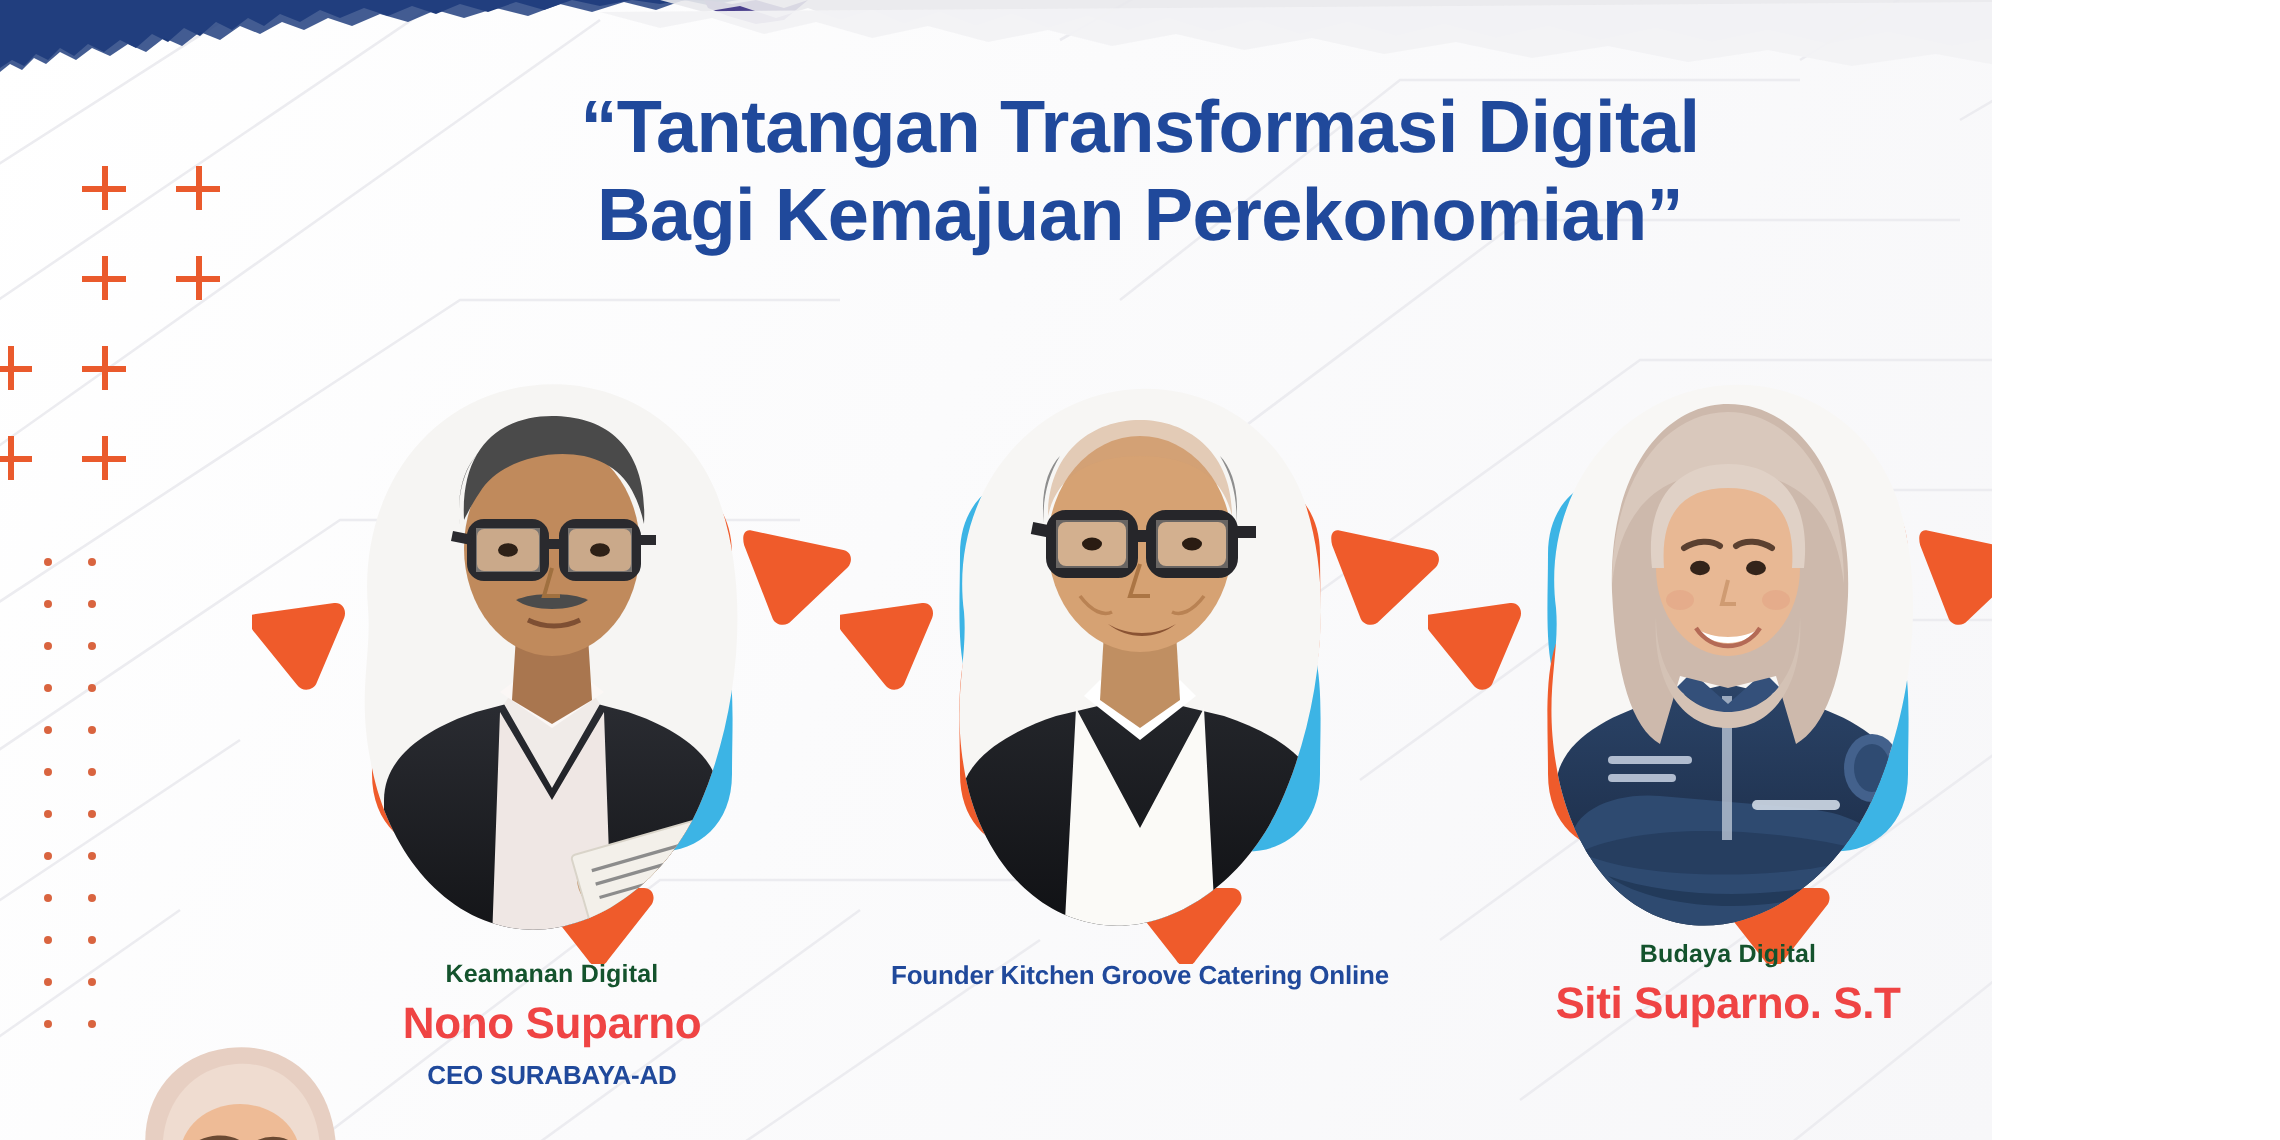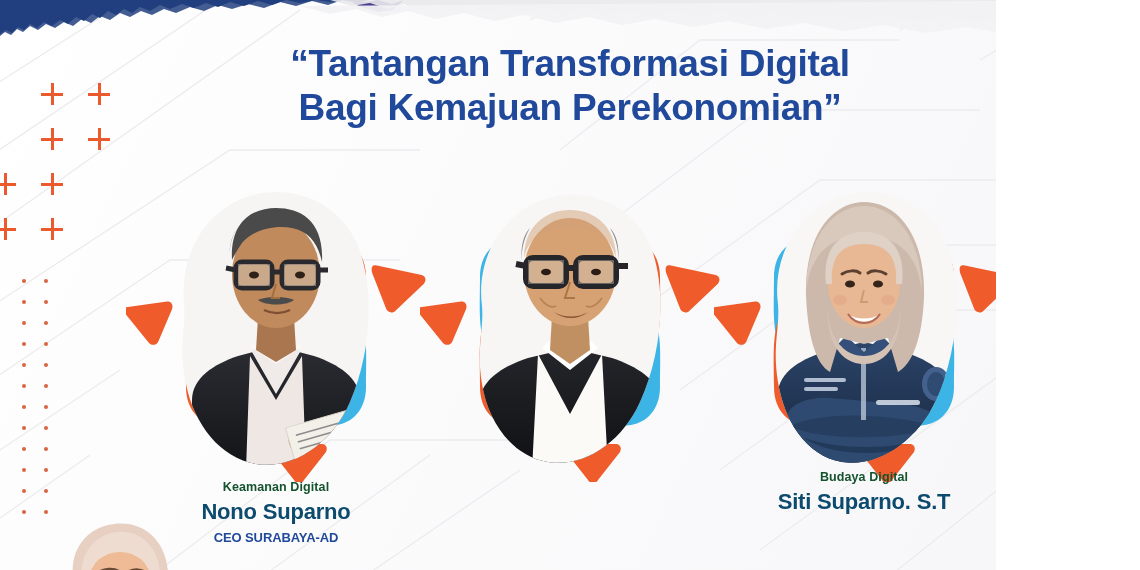--- a/index.html
+++ b/index.html
@@ -60,21 +60,21 @@
     position:absolute;left:46px;top:6px;width:208px;height:282px;
     z-index:3;
   }
 
   .caption{position:absolute;left:0;width:300px;text-align:center;}
   .cat{
     font-size:12.5px;font-weight:bold;color:#14532d;letter-spacing:.1px;
     margin-bottom:5px;
   }
   .nm{
-    font-size:22px;font-weight:bold;color:#0c4a6e;letter-spacing:-.2px;
+    font-size:22px;font-weight:bold;color:#ef4444;letter-spacing:-.2px;
     margin-bottom:5px;
   }
   .role{
     font-size:13px;font-weight:bold;color:#20499b;letter-spacing:-.1px;
   }
 
   
   .extra-head{position:absolute;left:52px;top:512px;width:140px;height:70px;z-index:4;overflow:hidden;}
 </style>
 </head>
@@ -403,20 +403,21 @@
             <ellipse cx="80" cy="84" rx="5" ry="3.2" fill="#2a1c12"></ellipse>
             <ellipse cx="130" cy="84" rx="5" ry="3.2" fill="#2a1c12"></ellipse>
             <path d="M104,94 L99,110 L109,110" stroke="#ab7544" stroke-width="2" fill="none"></path>
             <path d="M88,124 C98,130 112,130 122,124 C112,132 98,132 88,124 Z" fill="#8a5333"></path>
             <path d="M74,110 C80,118 86,120 90,118" stroke="#b98253" stroke-width="1.8" fill="none"></path>
             <path d="M136,110 C130,118 124,120 120,118" stroke="#b98253" stroke-width="1.8" fill="none"></path>
           </g>
         </svg>
       </div>
       <div class="caption" style="top:298px;">
+        <div class="role">Founder Kitchen Groove Catering Online</div>
       </div>
     </div>
 
     <div class="speaker" style="left:714px;top:182px;">
       <div class="badge-area">
         <svg class="petals" viewBox="0 0 300 300">
           <g>
             <path d="M60,95 C60,60 92,48 118,62 C146,77 152,112 142,140 C130,172 100,190 78,178 C56,166 60,130 60,95 Z" fill="#3cb4e5"></path>
             <path d="M240,95 C240,60 208,48 182,62 C154,77 148,112 158,140 C170,172 200,190 222,178 C244,166 240,130 240,95 Z" fill="#ef5b2b"></path>
             <path d="M60,205 C60,240 92,252 118,238 C146,223 152,188 142,160 C130,128 100,110 78,122 C56,134 60,170 60,205 Z" fill="#ef5b2b"></path>

